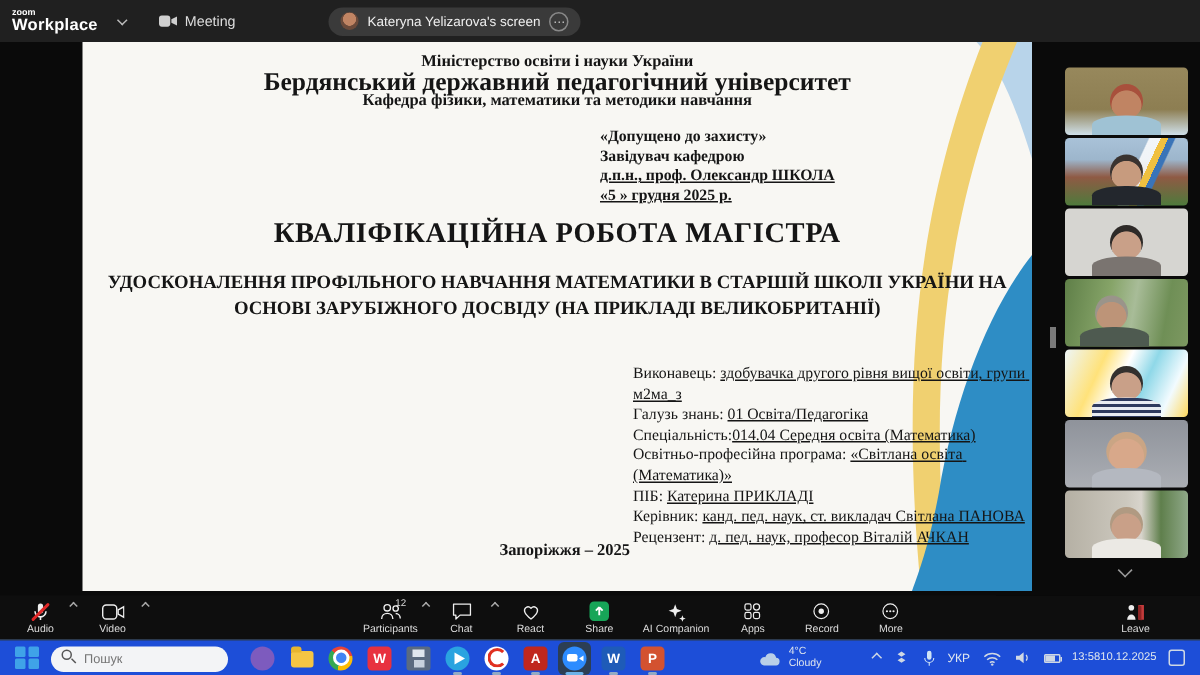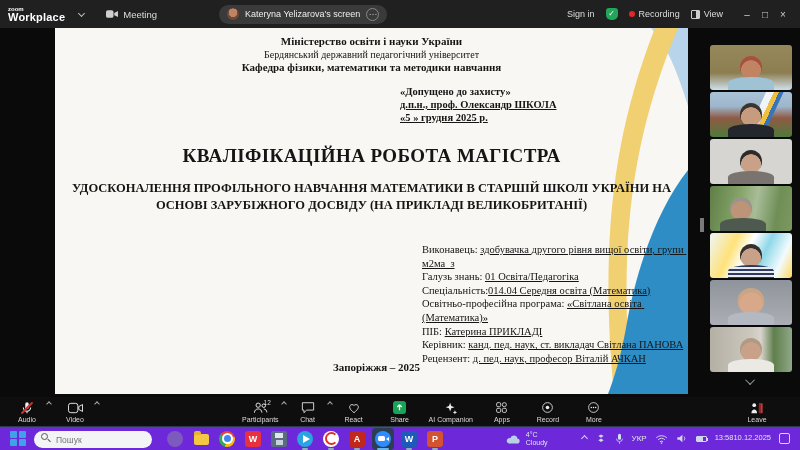--- a/index.html
+++ b/index.html
@@ -33,21 +33,21 @@
   .winctl span { width:18px; text-align:center; font-size:10px; color:#ccc; }
 
   
   .main { position:absolute; top:28px; left:0; width:800px; height:369px; background:#0a0a0a; }
 
   .slide { position:absolute; left:55px; top:0; width:633px; height:366px; background:#f8f7f3;
            color:#151515; font-family:"Liberation Serif","DejaVu Serif",serif; overflow:hidden; }
   .swoosh { position:absolute; right:0; top:0; }
   .s-head { position:absolute; top:7px; left:0; width:100%; text-align:center; line-height:13px; }
   .s-head .l1 { font-size:11px; font-weight:bold; }
-  .s-head .l2 { font-size:10px; font-weight:400; }
+  .s-head .l2 { font-size:17px; font-weight:700; }
   .s-head .l3 { font-size:11px; font-weight:600; }
   .s-approve { position:absolute; left:345px; top:57px; font-size:10.5px; font-weight:bold; line-height:13px; }
   .u { text-decoration:underline; }
   .s-title { position:absolute; top:117px; left:0; width:100%; text-align:center; font-size:19px;
              font-weight:bold; letter-spacing:.4px; }
   .s-sub { position:absolute; top:152px; left:16px; width:601px; text-align:center; font-size:12.5px;
            font-weight:bold; line-height:16.5px; }
   .s-details { position:absolute; left:335px; top:215px; font-size:10.5px; line-height:13.6px;margin-left:32px; }
   .dline { white-space:pre-wrap; }
   .s-city { position:absolute; left:278px; top:333px; font-size:11px; font-weight:bold; }
@@ -100,21 +100,21 @@
   .tchev { position:absolute; right:-7px; top:5px; width:4px; height:4px;
            border-left:1px solid #aaa; border-top:1px solid #aaa; transform:rotate(45deg); }
   .slash { position:absolute; left:6px; top:-1px; width:2px; height:16px; background:#e02828; transform:rotate(45deg); border-radius:1px; }
   .pcount { position:absolute; right:-3px; top:-2px; font-size:6.5px; color:#ddd; }
   .share-box { width:13px; height:13px; background:#17a558; border-radius:3px; display:flex; align-items:center; justify-content:center; }
   .g-audio { margin-right:14px; } .g-video { margin-right:150px; }
   .cgap { margin-right:12px; }
   .btn-leave { margin-left:auto; margin-right:16px; }
 
   
-  .taskbar { position:absolute; top:426px; left:0; width:800px; height:24px; background:#6d28d9;
+  .taskbar { position:absolute; top:426px; left:0; width:800px; height:24px; background:#1d4ed8;
              border-top:1px solid #2c3a4e; display:flex; align-items:center; padding:4px 4px; color:#dfe6ee; }
   .start { width:16px; height:16px; display:grid; grid-template-columns:7px 7px; grid-template-rows:7px 7px;
            gap:1.5px; margin:0 8px 0 6px; }
   .start i { background:#3fa2e8; border-radius:1px; }
   .search { width:118px; height:17px; border:none; border-radius:9px; background:#f3f4f6; color:#333;
             font-size:8.5px; padding:0 8px 0 22px; outline:none; }
   .searchwrap { position:relative; margin-right:10px; }
   .mag { position:absolute; left:7px; top:4px; width:7px; height:7px; border:1.3px solid #555; border-radius:50%; }
   .mag::after { content:""; position:absolute; left:5px; top:6px; width:4px; height:1.3px; background:#555; transform:rotate(45deg); }
   .tapp { position:relative; width:22px; height:22px; display:flex; align-items:center; justify-content:center;
@@ -170,55 +170,39 @@
           <rect x="0" y="1" width="10" height="10" rx="2.5" fill="#cfcfcf"></rect>
           <path d="M11 4.5l5-2.5v8l-5-2.5z" fill="#cfcfcf"></path>
         </svg>
       <span>Meeting</span>
     </div>
     <div class="screen-pill">
       <span class="avatar"></span>
       <span>Kateryna Yelizarova's screen</span>
       <span class="pill-more">⋯</span>
     </div>
-    <div class="tb-right">
-      <span>Sign in</span>
-      <span class="shield">✓</span>
-      <div class="recording">
-        <span class="rec-dot"></span>
-        <span>Recording</span>
-      </div>
-      <div class="view">
-        <span class="view-icon"></span>
-        <span>View</span>
-      </div>
-      <div class="winctl">
-        <span>–</span>
-        <span>□</span>
-        <span>×</span>
-      </div>
-    </div>
   </div>
 
 
   <div class="main">
 
     <div class="slide">
       <svg class="swoosh" width="130" height="366" viewBox="0 0 130 366">
         <path d="M93,0 L130,0 L130,78 C119,42 108,16 93,0 Z" fill="#b8d4ea"></path>
         <path d="M97,0 C60,95 40,200 56,366 L74,366 C58,205 78,100 120,0 Z" fill="#f0d070"></path>
         <path d="M130,142 C100,180 78,240 68,300 C62,332 56,350 50,366 L130,366 Z" fill="#2e8dc5"></path>
       </svg>
       <div class="s-head">
         <div class="l1">Міністерство освіти і науки України</div>
         <div class="l2">Бердянський державний педагогічний університет</div>
         <div class="l3">Кафедра фізики, математики та методики навчання</div>
       </div>
       <div class="s-approve">
         <div>«Допущено до захисту»</div>
+        <div>Завідувач кафедрою</div>
         <div class="u">д.п.н., проф. Олександр ШКОЛА</div>
         <div class="u">«5 » грудня 2025 р.</div>
       </div>
       <div class="s-title">КВАЛІФІКАЦІЙНА РОБОТА МАГІСТРА</div>
       <div class="s-sub">УДОСКОНАЛЕННЯ ПРОФІЛЬНОГО НАВЧАННЯ МАТЕМАТИКИ В СТАРШІЙ ШКОЛІ УКРАЇНИ НА ОСНОВІ ЗАРУБІЖНОГО ДОСВІДУ (НА ПРИКЛАДІ ВЕЛИКОБРИТАНІЇ)</div>
       <div class="s-details">
         <div class="dline"><span>Виконавець: </span><span class="u">здобувачка другого рівня вищої освіти, групи м2ма_з</span></div>
         <div class="dline"><span>Галузь знань: </span><span class="u">01 Освіта/Педагогіка</span></div>
         <div class="dline"><span>Спеціальність:</span><span class="u">014.04 Середня освіта (Математика)</span></div>
         <div class="dline"><span>Освітньо-професійна програма: </span><span class="u">«Світлана освіта (Математика)»</span></div>

